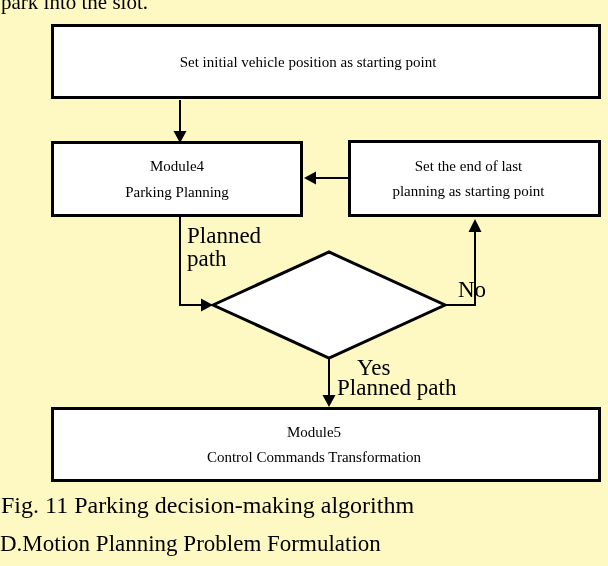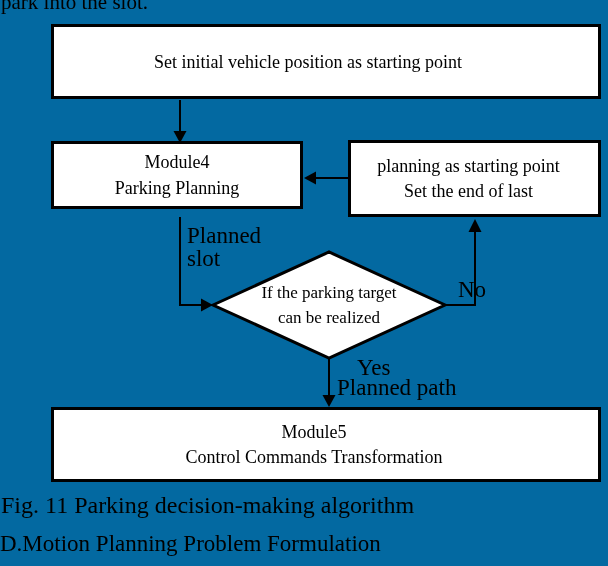--- a/index.html
+++ b/index.html
@@ -1,33 +1,33 @@
 <!DOCTYPE html>
 <html><head>
 <meta charset="utf-8">
 <style>
   * { margin:0; padding:0; box-sizing:border-box; }
   html,body { background:#ffffff; }
   .page {
     position:relative; width:608px; height:566px;
-    background:#0369a1; overflow:hidden; color:#000;
+    background:#fef9c3; overflow:hidden; color:#000;
     font-family:"Liberation Serif", serif;
   }
   .body-fragment {
     position:absolute; left:1px; top:-8px;
     font-size:21px; line-height:21px; white-space:nowrap;
   }
   svg.connectors { position:absolute; left:0; top:0; }
   .node {
     position:absolute; background:#ffffff; border:3px solid #000;
     display:flex; flex-direction:column; justify-content:center; align-items:center;
-    text-align:center; font-size:18px; line-height:26px;
+    text-align:center; font-size:15px; line-height:26px;
   }
   #node-start   { left:51px;  top:24px;  width:550px; height:75px; padding-right:36px; }
-  #node-module4 { left:51px;  top:141px; width:252px; height:68px;justify-content:center; }
+  #node-module4 { left:51px;  top:141px; width:252px; height:76px;justify-content:center; }
   #node-setend  { left:348px; top:140px; width:253px; height:77px; padding-right:12px; line-height:25px; }
   #node-module5 { left:51px;  top:407px; width:550px; height:75px; padding-right:24px; line-height:25px; }
   .decision-label {
     position:absolute; left:229px; top:280px; width:200px;
     text-align:center; font-size:17px; line-height:25px;
   }
   .edge-label { position:absolute; font-size:23px; line-height:23px; white-space:nowrap; }
   #lbl-planned  { left:187px; top:224px; }
   #lbl-no       { left:458px; top:278px;text-align:center; }
   #lbl-yes      { left:357px; top:356px;text-align:center; }
@@ -77,37 +77,33 @@
   <div class="node" id="node-start">
     <div>Set initial vehicle position as starting point</div>
   </div>
 
   <div class="node" id="node-module4">
     <div>Module4</div>
     <div>Parking Planning</div>
   </div>
 
   <div class="node" id="node-setend">
+    <div>Set the end of last</div>
     <div>planning as starting point</div>
-    <div>Set the end of last</div>
   </div>
 
-  <div class="decision-label">
-    <div>If the parking target</div>
-    <div>can be realized</div>
-  </div>
 
   <div class="node" id="node-module5">
     <div>Module5</div>
     <div>Control Commands Transformation</div>
   </div>
 
   <div class="edge-label" id="lbl-planned">
     <div>Planned</div>
-    <div>slot</div>
+    <div>path</div>
   </div>
 
   <div class="edge-label" id="lbl-no">No</div>
 
   <div class="edge-label" id="lbl-yes">Yes</div>
 
   <div class="edge-label" id="lbl-planned2">Planned path</div>
 
   <div class="figure-caption">Fig. 11 Parking decision-making algorithm</div>
 

